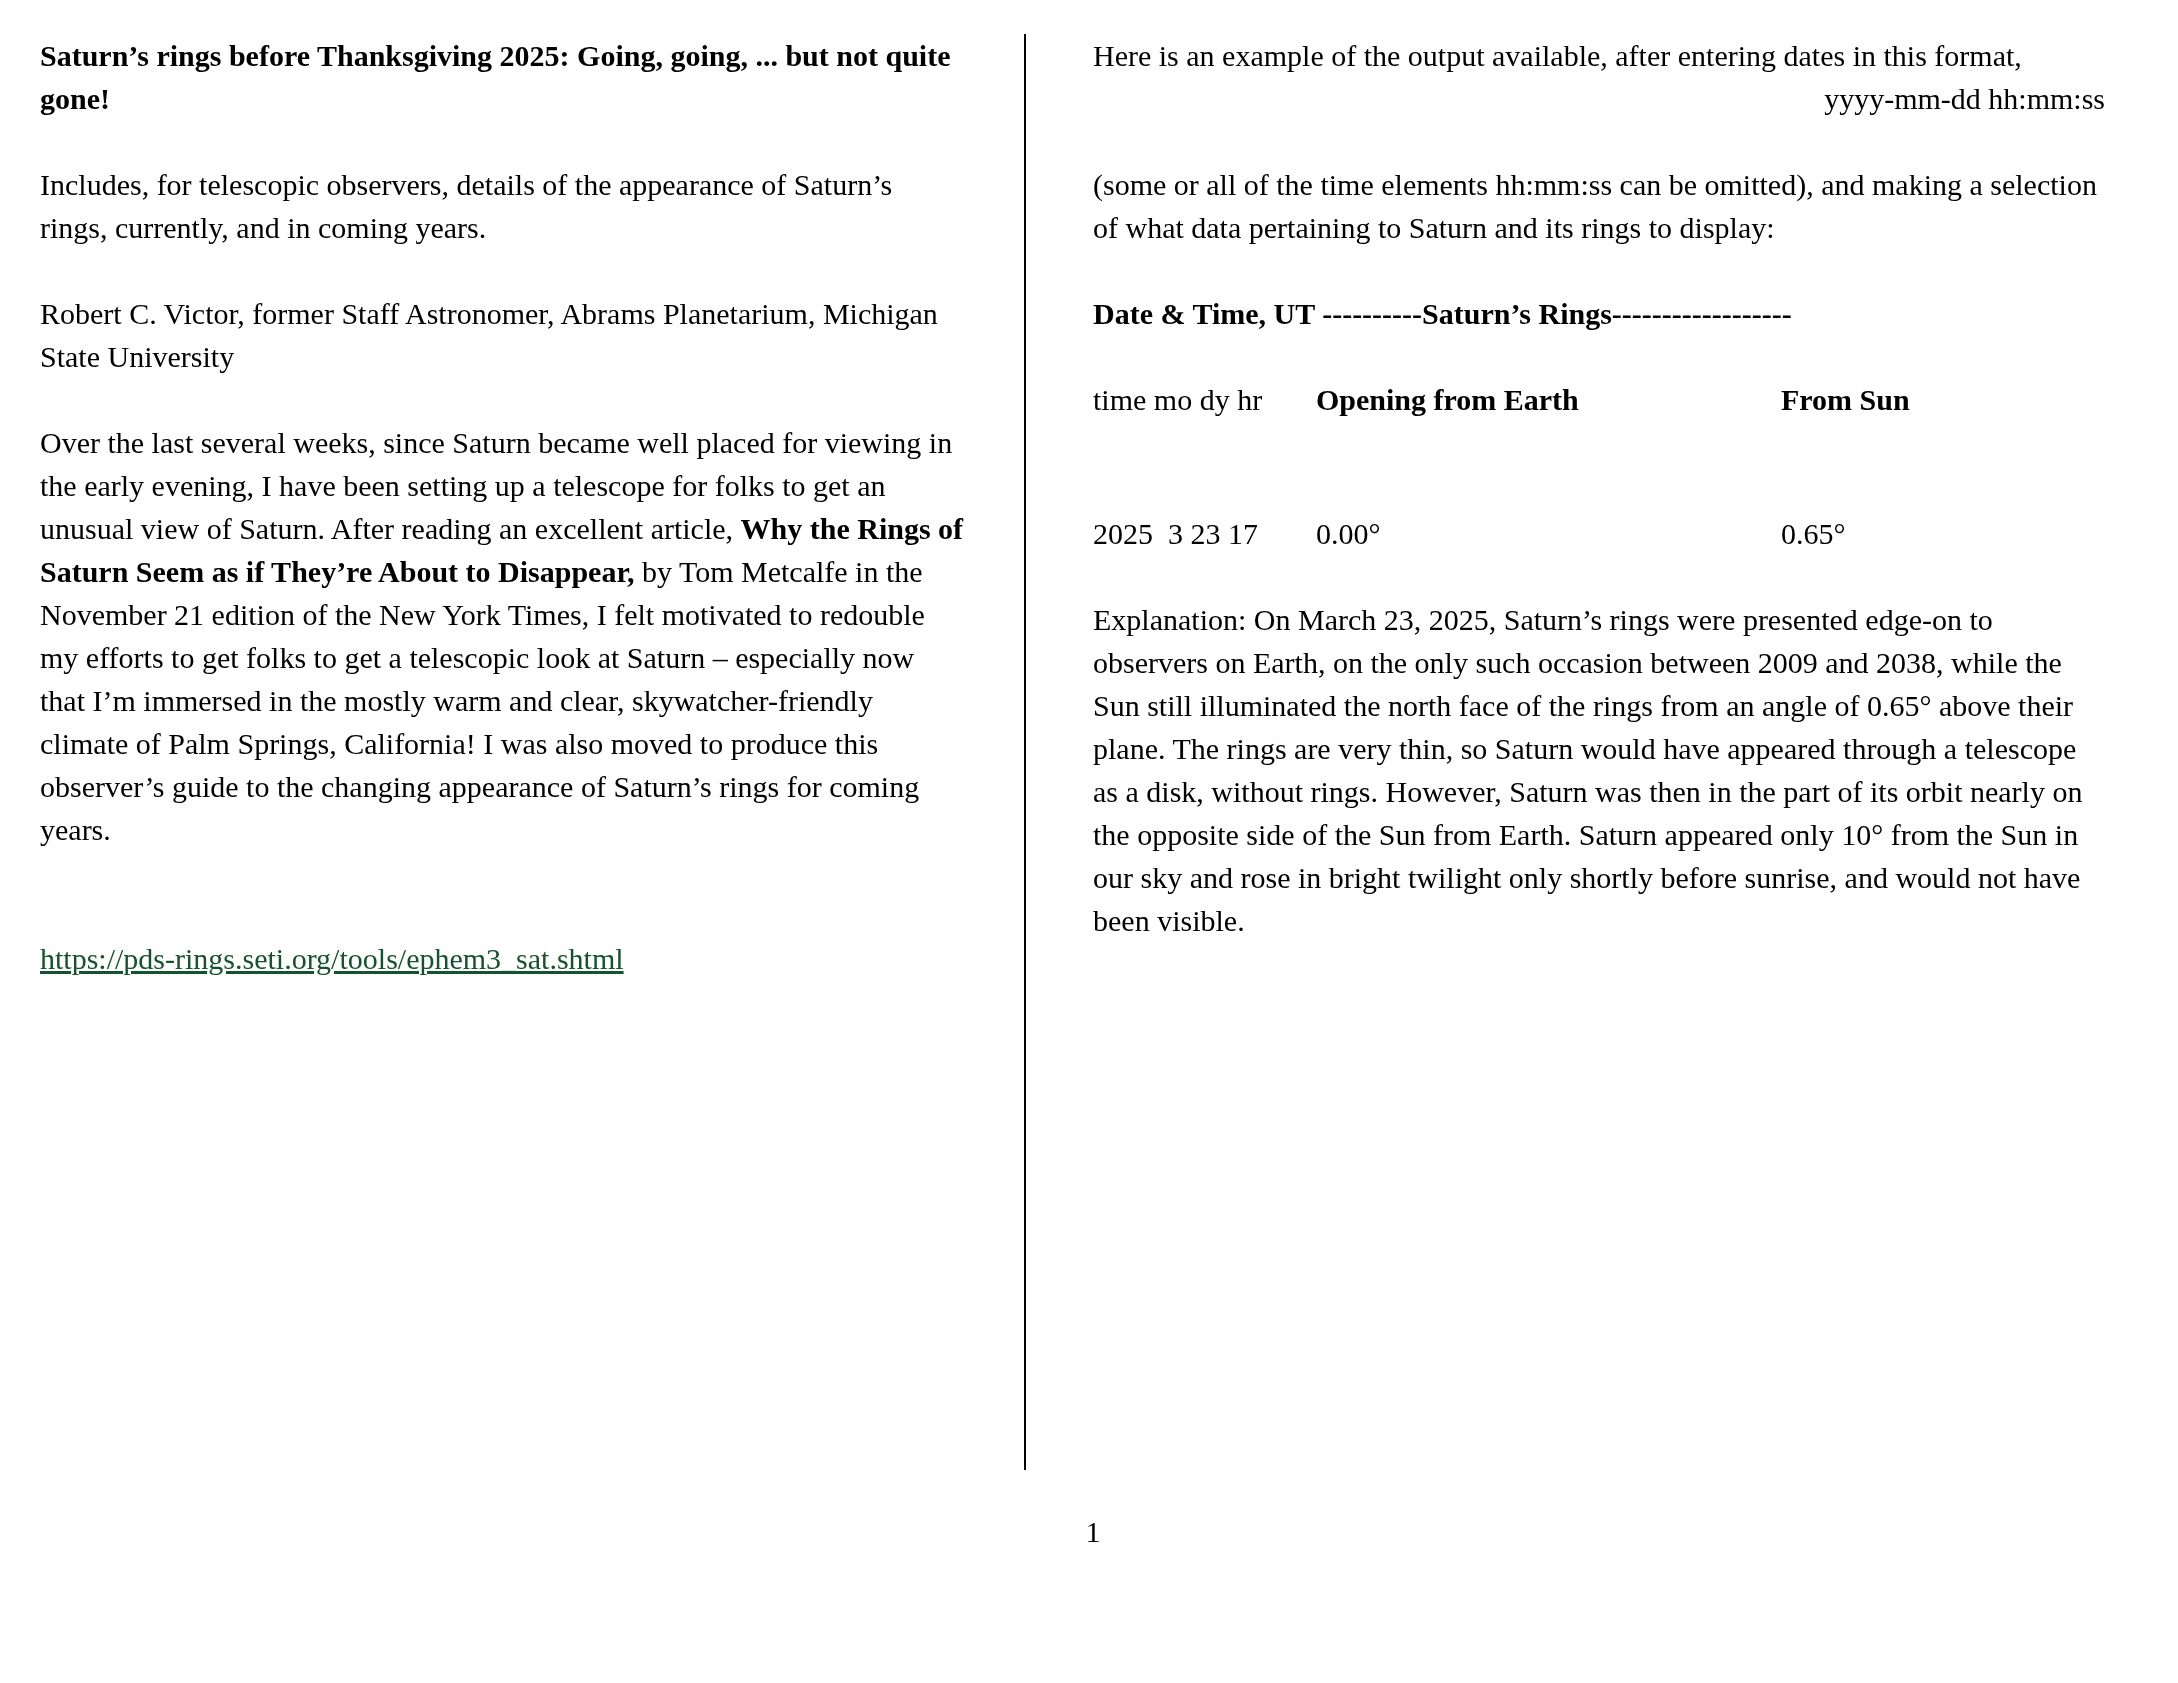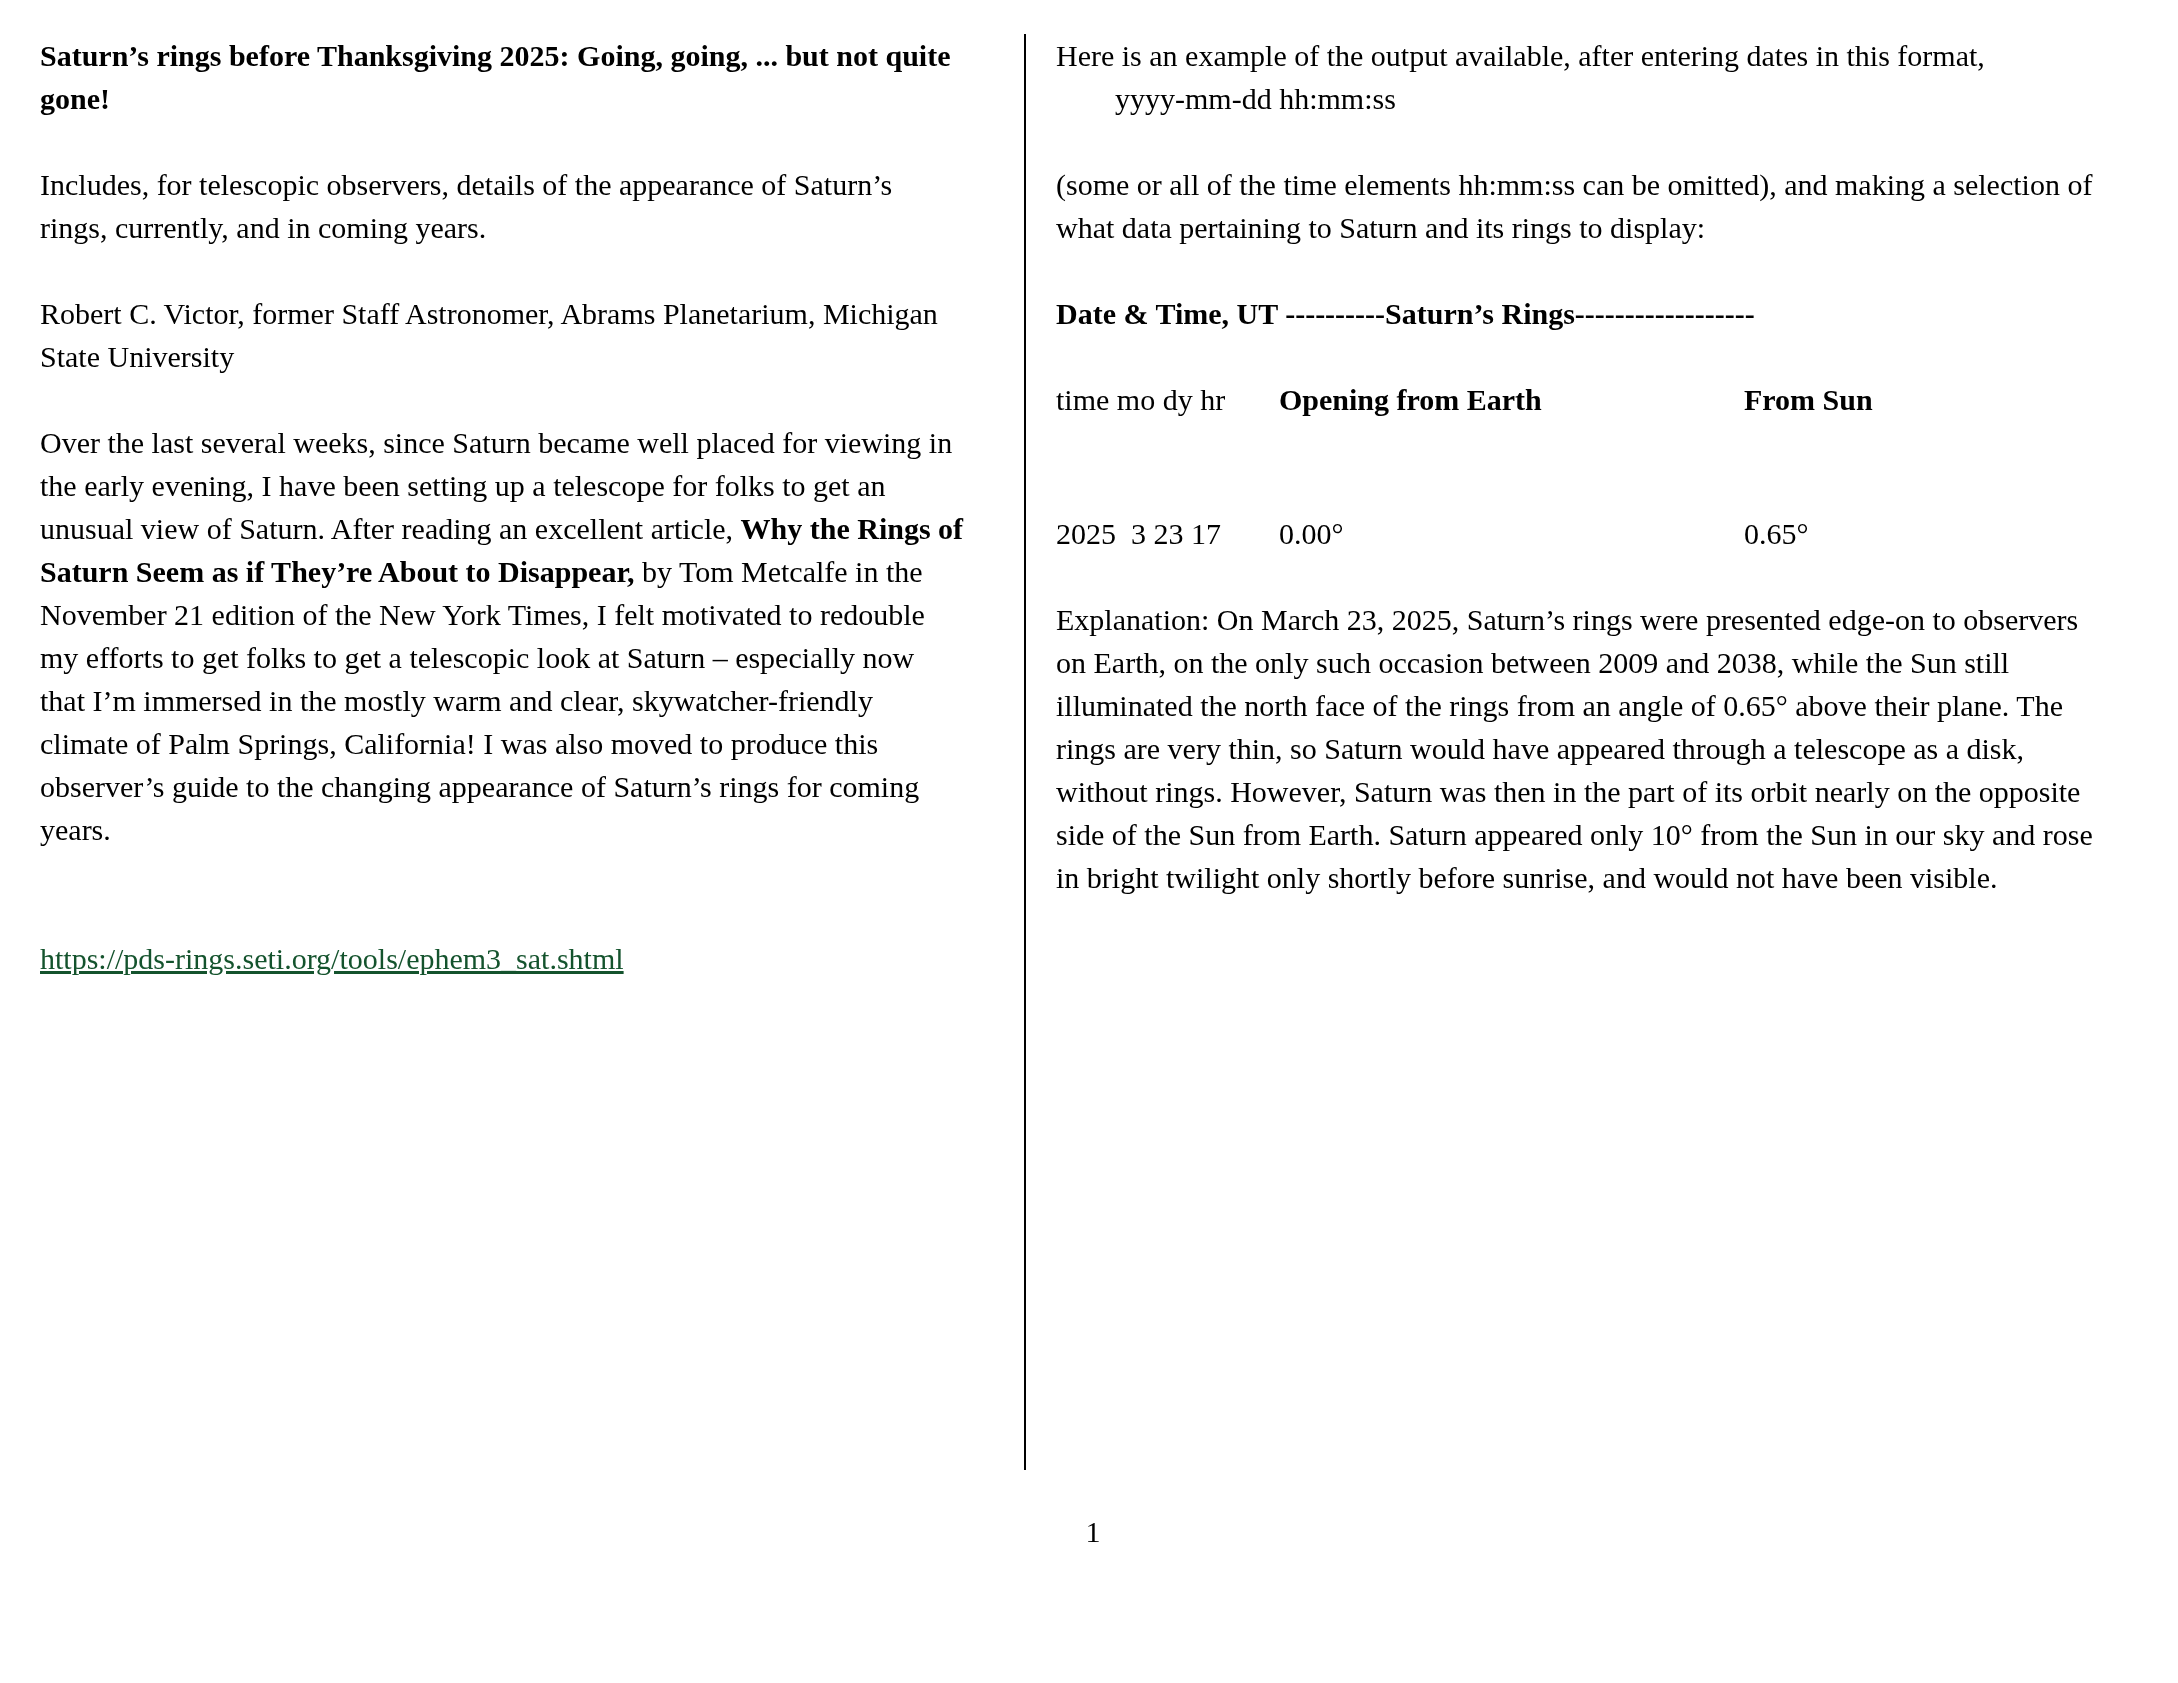--- a/index.html
+++ b/index.html
@@ -38,42 +38,42 @@
   .col-divider {
     width: 2px;
     background: #000000;
     height: 1436px;
     margin-left: 40px;
     margin-right: 0px;
     flex: 0 0 auto;
   }
   .col-right {
     width: 1119px;
-    padding-left: 30px;
+    padding-left: 67px;
     padding-right: 40px;
     box-sizing: border-box;
   }
   p {
     margin: 0 0 0 0;
     font-size: 30px;
     line-height: 43px;
     text-align: left;
   }
   .gap {
     height: 43px;
   }
   .b { font-weight: bold; }
   .i { }
   a.link {
     color: #14532d;
     text-decoration: underline;
   }
   .indent-center {
     display: block;
-    text-align: left;
+    text-align: right;
     padding-left: 59px;
     font-family: Liberation Serif, serif;
   }
   .table-row {
     font-size: 30px;
     line-height: 43px;
     white-space: pre;
     margin-top: 48px;
   }
   .hdr-row {

